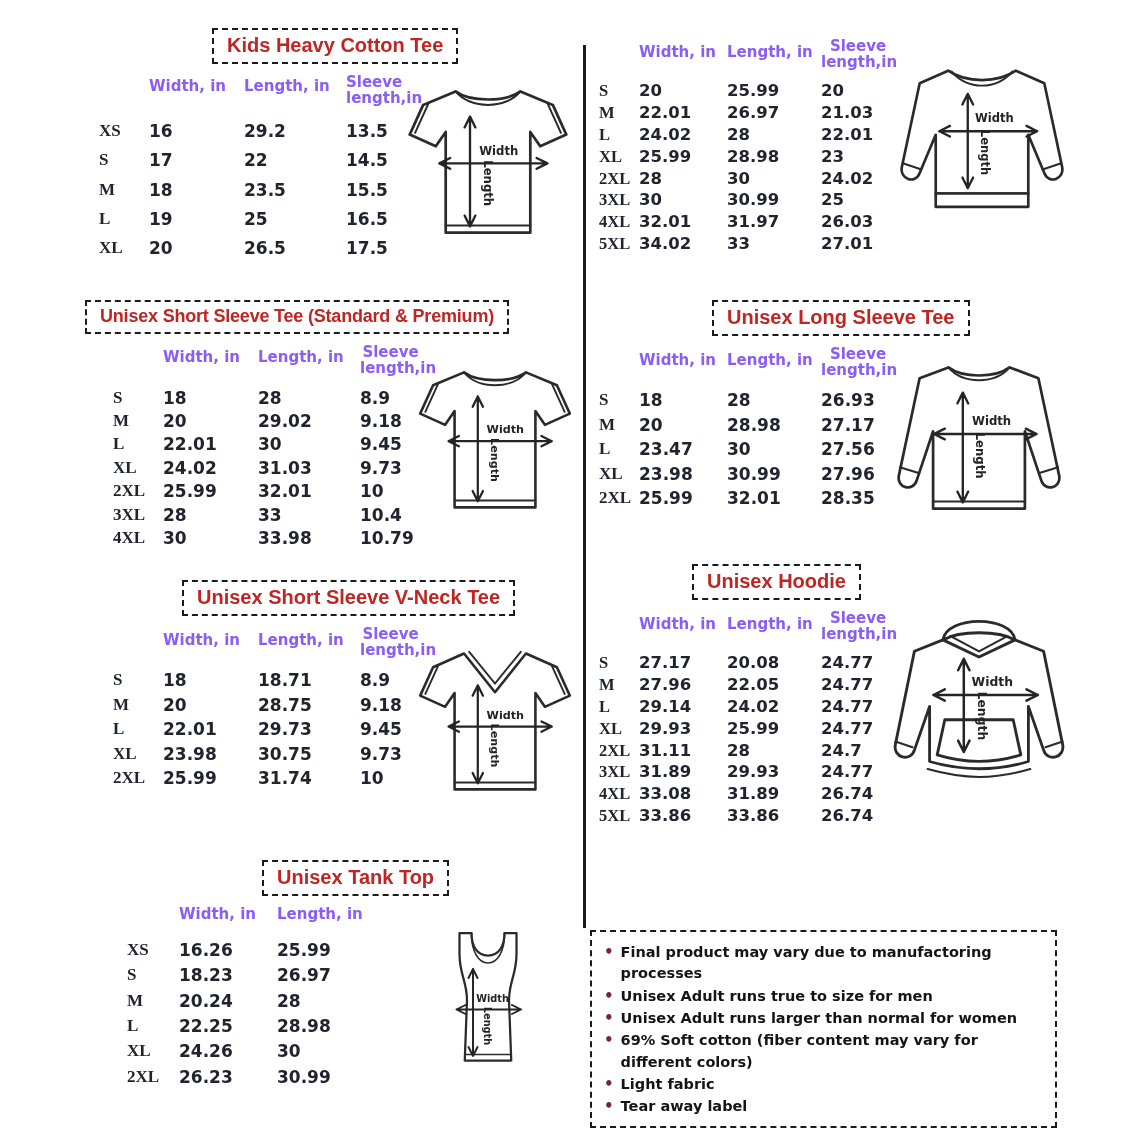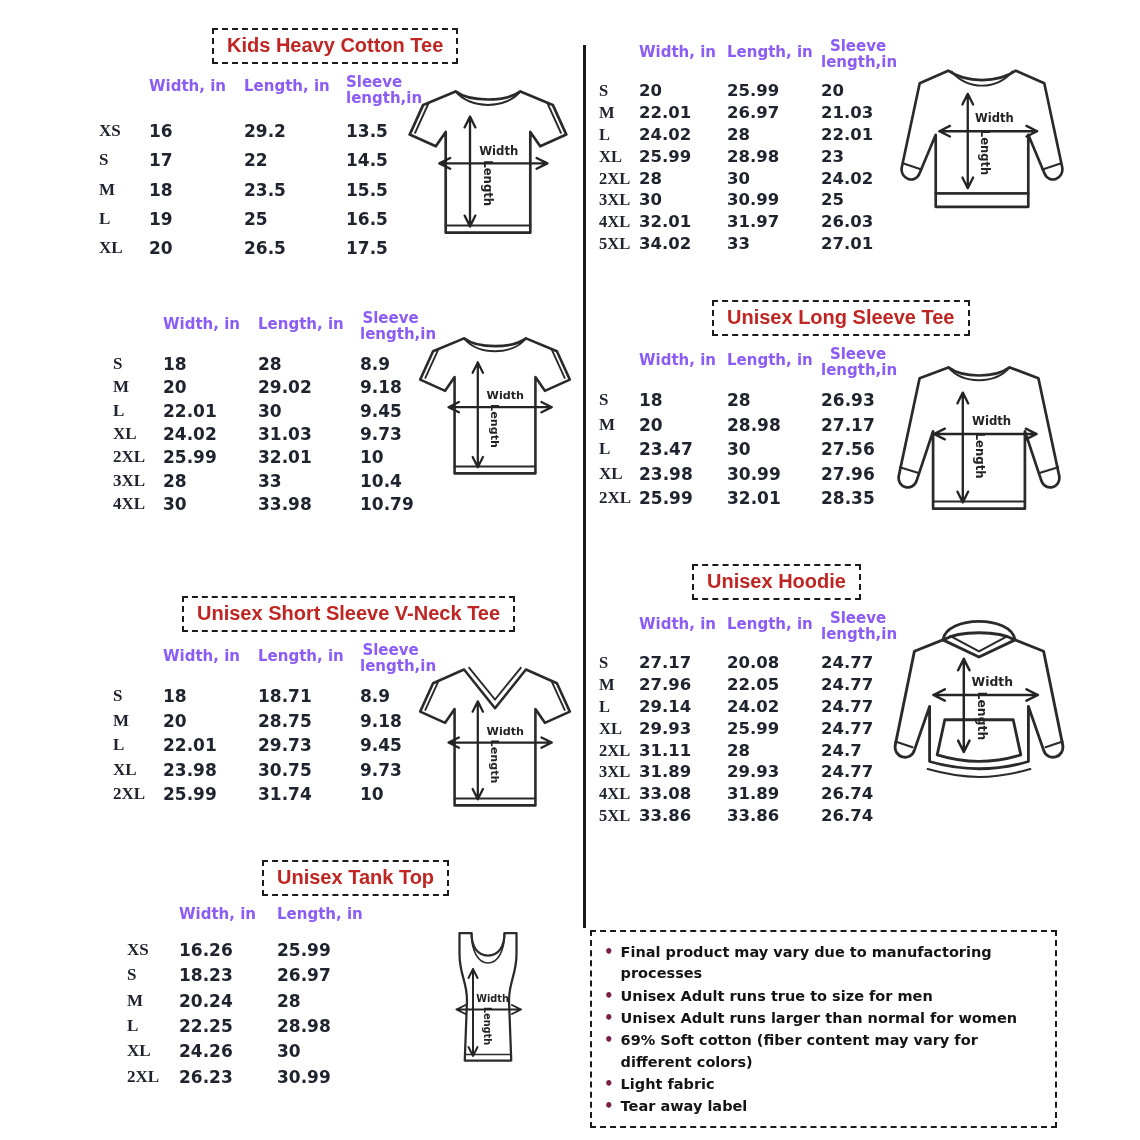--- a/index.html
+++ b/index.html
@@ -44,21 +44,21 @@
   .sec-crew .title-row{margin-left:110px}
   .sec-crew .size-table{width:296px;margin-left:4px}
   .sec-crew td{padding:1px 0;font-size:16.5px}
   .sec-std{left:85px;top:300px;width:497px}
   .sec-std .size-table{width:308px;margin-left:28px}
   .sec-std td{padding:1.5px 0}
   .sec-long{left:595px;top:300px;width:482px}
   .sec-long .title-row{margin-left:117px}
   .sec-long .size-table{width:296px;margin-left:4px}
   .sec-long td{padding:2px 0}
-  .sec-vneck{left:85px;top:596px;width:497px}
+  .sec-vneck{left:85px;top:580px;width:497px}
   .sec-vneck .title-row{margin-left:97px}
   .sec-vneck .size-table{width:308px;margin-left:28px}
   .sec-vneck td{padding:2px 0}
   .sec-hoodie{left:595px;top:564px;width:482px}
   .sec-hoodie .title-row{margin-left:97px}
   .sec-hoodie .size-table{width:296px;margin-left:4px}
   .sec-hoodie td{padding:1px 0;font-size:16.5px}
   .sec-tank{left:85px;top:860px;width:497px}
   .sec-tank .title-row{margin-left:177px}
   .sec-tank .size-table{width:250px;margin-left:42px}
@@ -226,20 +226,21 @@
         <path class="a" d="M84,56 L84,162 M84,56 L78,68 M84,56 L90,68 M84,162 L78,150 M84,162 L90,150"></path>
         <path class="a" d="M52,98 L162,98 M52,98 L64,92 M52,98 L64,104 M162,98 L150,92 M162,98 L150,104"></path>
         <text class="lab" x="114" y="88" text-anchor="middle">Width</text>
         <text class="lab" x="99" y="122" text-anchor="middle" transform="rotate(90 99 122)">Length</text>
       </svg>
     </div>
   </div>
 </section>
 
 <section class="sec sec-std">
+  <div class="title-row"><span class="title-box">Unisex Short Sleeve Tee (Standard &amp; Premium)</span></div>
   <div class="content">
     <table class="size-table t-left">
       <thead>
           <tr>
             <th></th>
             <th>Width, in</th>
             <th>Length, in</th>
             <th class="sleeve">Sleeve length,in</th>
           </tr>
         </thead>

